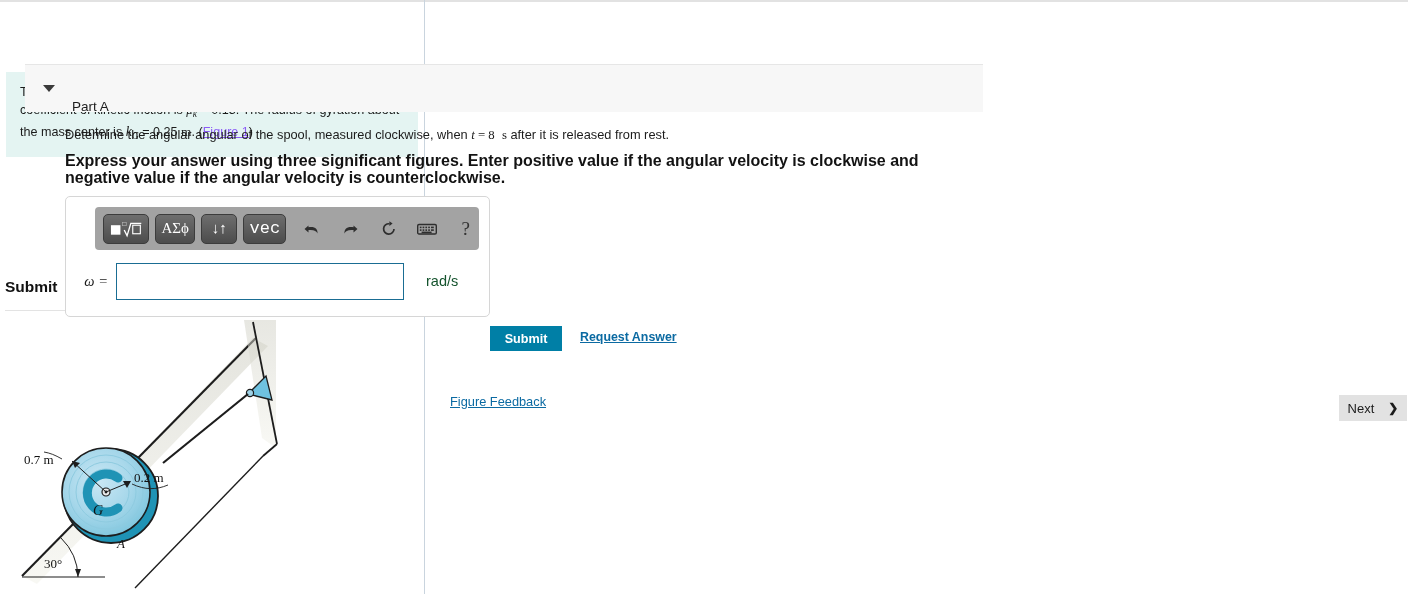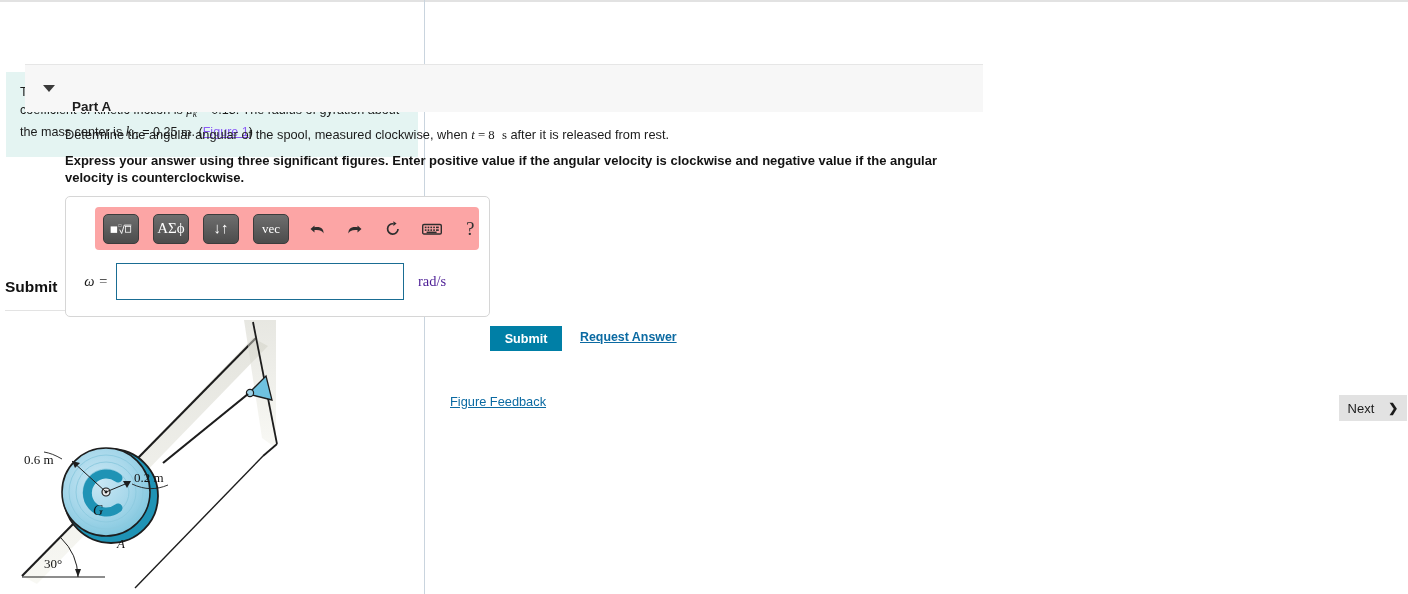--- a/index.html
+++ b/index.html
@@ -82,58 +82,58 @@
     position: absolute; left: 25px; top: 64px; width: 958px; height: 48px;
     background: #f7f7f7; border-top: 1px solid #e6e6e6;
     display: flex; align-items: center;
   }
   .caret {
     margin-left: 18px; width: 0; height: 0;
     border-left: 6px solid transparent; border-right: 6px solid transparent;
     border-top: 7px solid #3b3b3b; cursor: pointer;
   }
   .part-label {
-    margin-left: 17px; font-size: 13.5px; font-weight: bold; color: #1d1d1d; margin-top: 36px;
+    margin-left: 17px; font-size: 13.5px; font-weight: normal; color: #1d1d1d; margin-top: 36px;
   }
 
   .question {
     position: absolute; left: 65px; top: 127px; width: 900px;
     font-size: 12.8px; color: #1b1b1b;
   }
   .question .it { font-family: "Liberation Serif", serif; font-style: italic; }
   .question .rm { font-family: "Liberation Serif", serif; }
 
   .instruction {
     position: absolute; left: 65px; top: 153px; width: 890px;
-    font-size: 13px; font-weight: bold; color: #131313; line-height: 16.5px;
+    font-size: 16px; font-weight: bold; color: #131313; line-height: 16.5px;
   }
 
   .answer-card {
     position: absolute; left: 65px; top: 196px; width: 425px; height: 121px;
     border: 1px solid #d6d6d6; border-radius: 5px; background: #fff;
   }
   .mathbar {
     position: absolute; left: 29px; top: 10px; width: 384px; height: 43px;
-    background: #fca5a5; border-radius: 4px;
-    display: flex; align-items: center; gap: 8px;
+    background: #a3a3a3; border-radius: 4px;
+    display: flex; align-items: center;
   }
   .mbtn {
     height: 30px; min-width: 36px;
     margin-left: 6px;
     border-radius: 5px;
     background: linear-gradient(#6e6e6e, #4c4c4c);
     border: 1px solid #3c3c3c;
     color: #fff;
     display: flex; align-items: center; justify-content: center;
     font-family: "Liberation Serif", serif;
     font-size: 15px; cursor: pointer;
     padding: 0 6px;
   }
   .mbtn.first { margin-left: 8px; }
-  .mbtn.vec { font-family: Liberation Serif, serif; font-size: 13px; }
+  .mbtn.vec { font-family: Liberation Mono, monospace; font-size: 17px; }
   .icon-btn {
     width: 28px; height: 28px; margin-left: 12px;
     display: flex; align-items: center; justify-content: center;
     cursor: pointer; color: #2e2e2e;
   }
   .icon-btn.q { font-size: 19px; font-family: "Liberation Serif", serif; color: #333; }
 
   .ans-row {
     position: absolute; left: 12px; top: 62px; width: 405px; height: 44px;
     display: flex; align-items: center;
@@ -142,22 +142,22 @@
     font-family: "Liberation Serif", serif; font-style: italic;
     font-size: 14.5px; color: #1a1a1a; width: 38px; text-align: right; padding-right: 8px;
   }
   .ans-input {
     width: 288px; height: 37px;
     border: 1px solid #1a6d93; background: #fff;
     outline: none; font-size: 14px; padding: 0 8px;
     font-family: "Liberation Sans", sans-serif;
   }
   .unit {
-    margin-left: 14px; font-family: Liberation Serif, serif;
-    font-size: 14.5px; color: #4c1d95;
+    margin-left: 22px; font-family: Liberation Sans, sans-serif;
+    font-size: 14.5px; color: #14532d;
   }
 
   .submit-btn {
     position: absolute; left: 490px; top: 326px;
     width: 72px; height: 25px;
     background: #007fa6; color: #fff; border: none;
     font-size: 12.6px; font-weight: bold; cursor: pointer;
     font-family: "Liberation Sans", sans-serif;
   }
   .request-link {
@@ -250,21 +250,21 @@
 
         <line x1="106" y1="174" x2="72" y2="143" stroke="#1d1d1d" stroke-width="1"></line>
         <polygon points="72,143 80,145 75,150" fill="#1d1d1d"></polygon>
         <path d="M 62 141 C 55 137 50 135 44 134" fill="none" stroke="#1d1d1d" stroke-width="0.9"></path>
 
         <line x1="106" y1="174" x2="130" y2="164" stroke="#1d1d1d" stroke-width="1"></line>
         <polygon points="131,163 123,163 127,170" fill="#1d1d1d"></polygon>
         <path d="M 132 166 C 145 172 156 172 168 167" fill="none" stroke="#1d1d1d" stroke-width="0.9"></path>
       </svg>
 
-      <div style="position:absolute;left:24px;top:134px;font-family:'Liberation Serif',serif;font-size:13px;color:#111">0.6 m</div>
+      <div style="position:absolute;left:24px;top:134px;font-family:'Liberation Serif',serif;font-size:13px;color:#111">0.7 m</div>
       <div style="position:absolute;left:134px;top:152px;font-family:'Liberation Serif',serif;font-size:13px;color:#111">0.2 m</div>
       <div style="position:absolute;left:93px;top:185px;font-family:'Liberation Serif',serif;font-style:italic;font-size:14px;color:#111">G</div>
       <div style="position:absolute;left:117px;top:218px;font-family:'Liberation Serif',serif;font-style:italic;font-size:13px;color:#111">A</div>
       <div style="position:absolute;left:44px;top:238px;font-family:'Liberation Serif',serif;font-size:13px;color:#111">30°</div>
 
       
     </div>
   </div>
 
   <div class="vdivider"></div>

